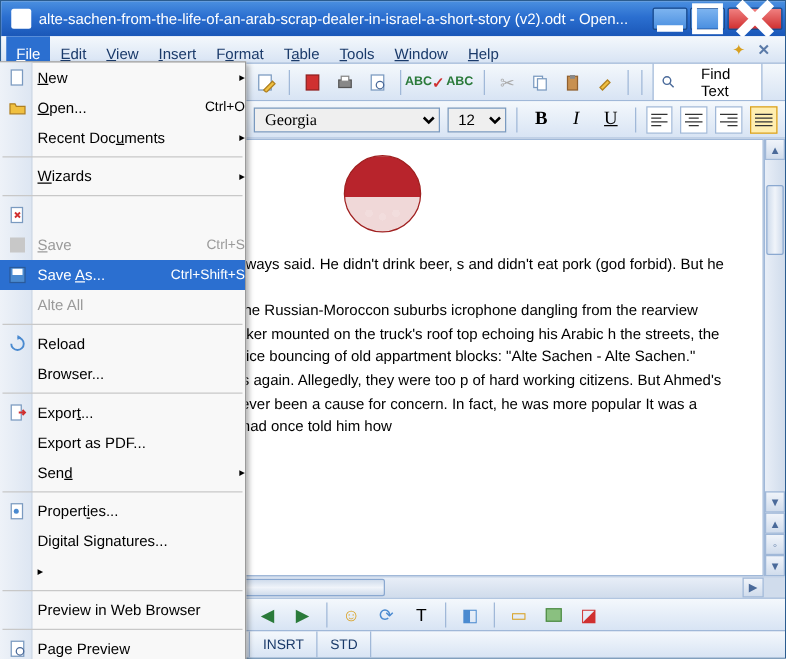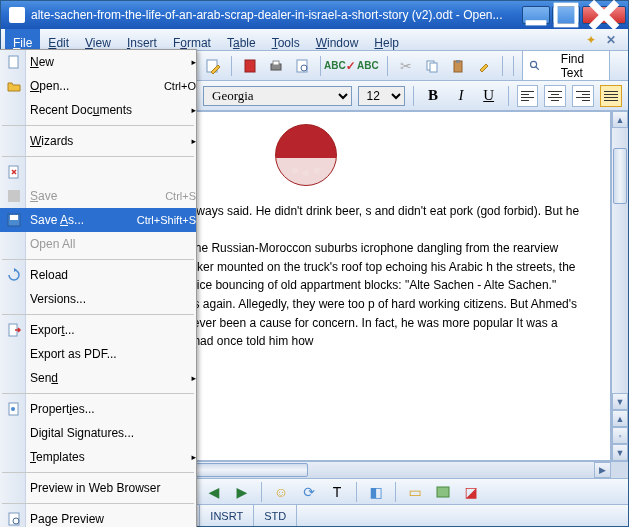--- a/index.html
+++ b/index.html
@@ -329,34 +329,34 @@
         <span class="icon">
             <svg viewBox="0 0 16 16">
               <rect x="2" y="2" width="12" height="12" fill="#4a8ad0" stroke="#2a5a9a"></rect>
               <rect x="4" y="3" width="8" height="5" fill="#fff"></rect>
             </svg>
           </span>
         <span class="label">Save <u>A</u>s...</span>
           <span class="accel">Ctrl+Shift+S</span>
       </div>
       <div class="dd-item disabled">
-          <span class="label">Open All</span>
+          <span class="label">Alte All</span>
         </div>
       <div class="dd-sep"></div>
       <div class="dd-item">
         <span class="icon">
             <svg viewBox="0 0 16 16">
               <path d="M8 3 A5 5 0 1 1 3 8" fill="none" stroke="#4a8ad0" stroke-width="1.5"></path>
               <path d="M8 1 L8 5 L11 3 Z" fill="#4a8ad0"></path>
             </svg>
           </span>
         <span class="label">Reload</span>
       </div>
       <div class="dd-item">
-          <span class="label">Versions...</span>
+          <span class="label">Browser...</span>
         </div>
       <div class="dd-sep"></div>
       <div class="dd-item">
         <span class="icon">
             <svg viewBox="0 0 16 16">
               <rect x="3" y="2" width="8" height="12" fill="#fff" stroke="#7a9ac0"></rect>
               <path d="M9 8 L14 8 M12 6 L14 8 L12 10" stroke="#d03030" stroke-width="1.5" fill="none"></path>
             </svg>
           </span>
         <span class="label">Expor<u>t</u>...</span>
@@ -375,21 +375,20 @@
               <rect x="3" y="2" width="9" height="12" fill="#fff" stroke="#7a9ac0"></rect>
               <circle cx="7" cy="8" r="2" fill="#4a8ad0"></circle>
             </svg>
           </span>
         <span class="label">Propert<u>i</u>es...</span>
       </div>
       <div class="dd-item">
           <span class="label">Digital Signatures...</span>
         </div>
       <div class="dd-item">
-          <span class="label"><u>T</u>emplates</span>
           <span class="arrow">▸</span>
         </div>
       <div class="dd-sep"></div>
       <div class="dd-item">
           <span class="label">Preview in Web Browser</span>
         </div>
       <div class="dd-sep"></div>
       <div class="dd-item">
         <span class="icon">
             <svg viewBox="0 0 16 16">

